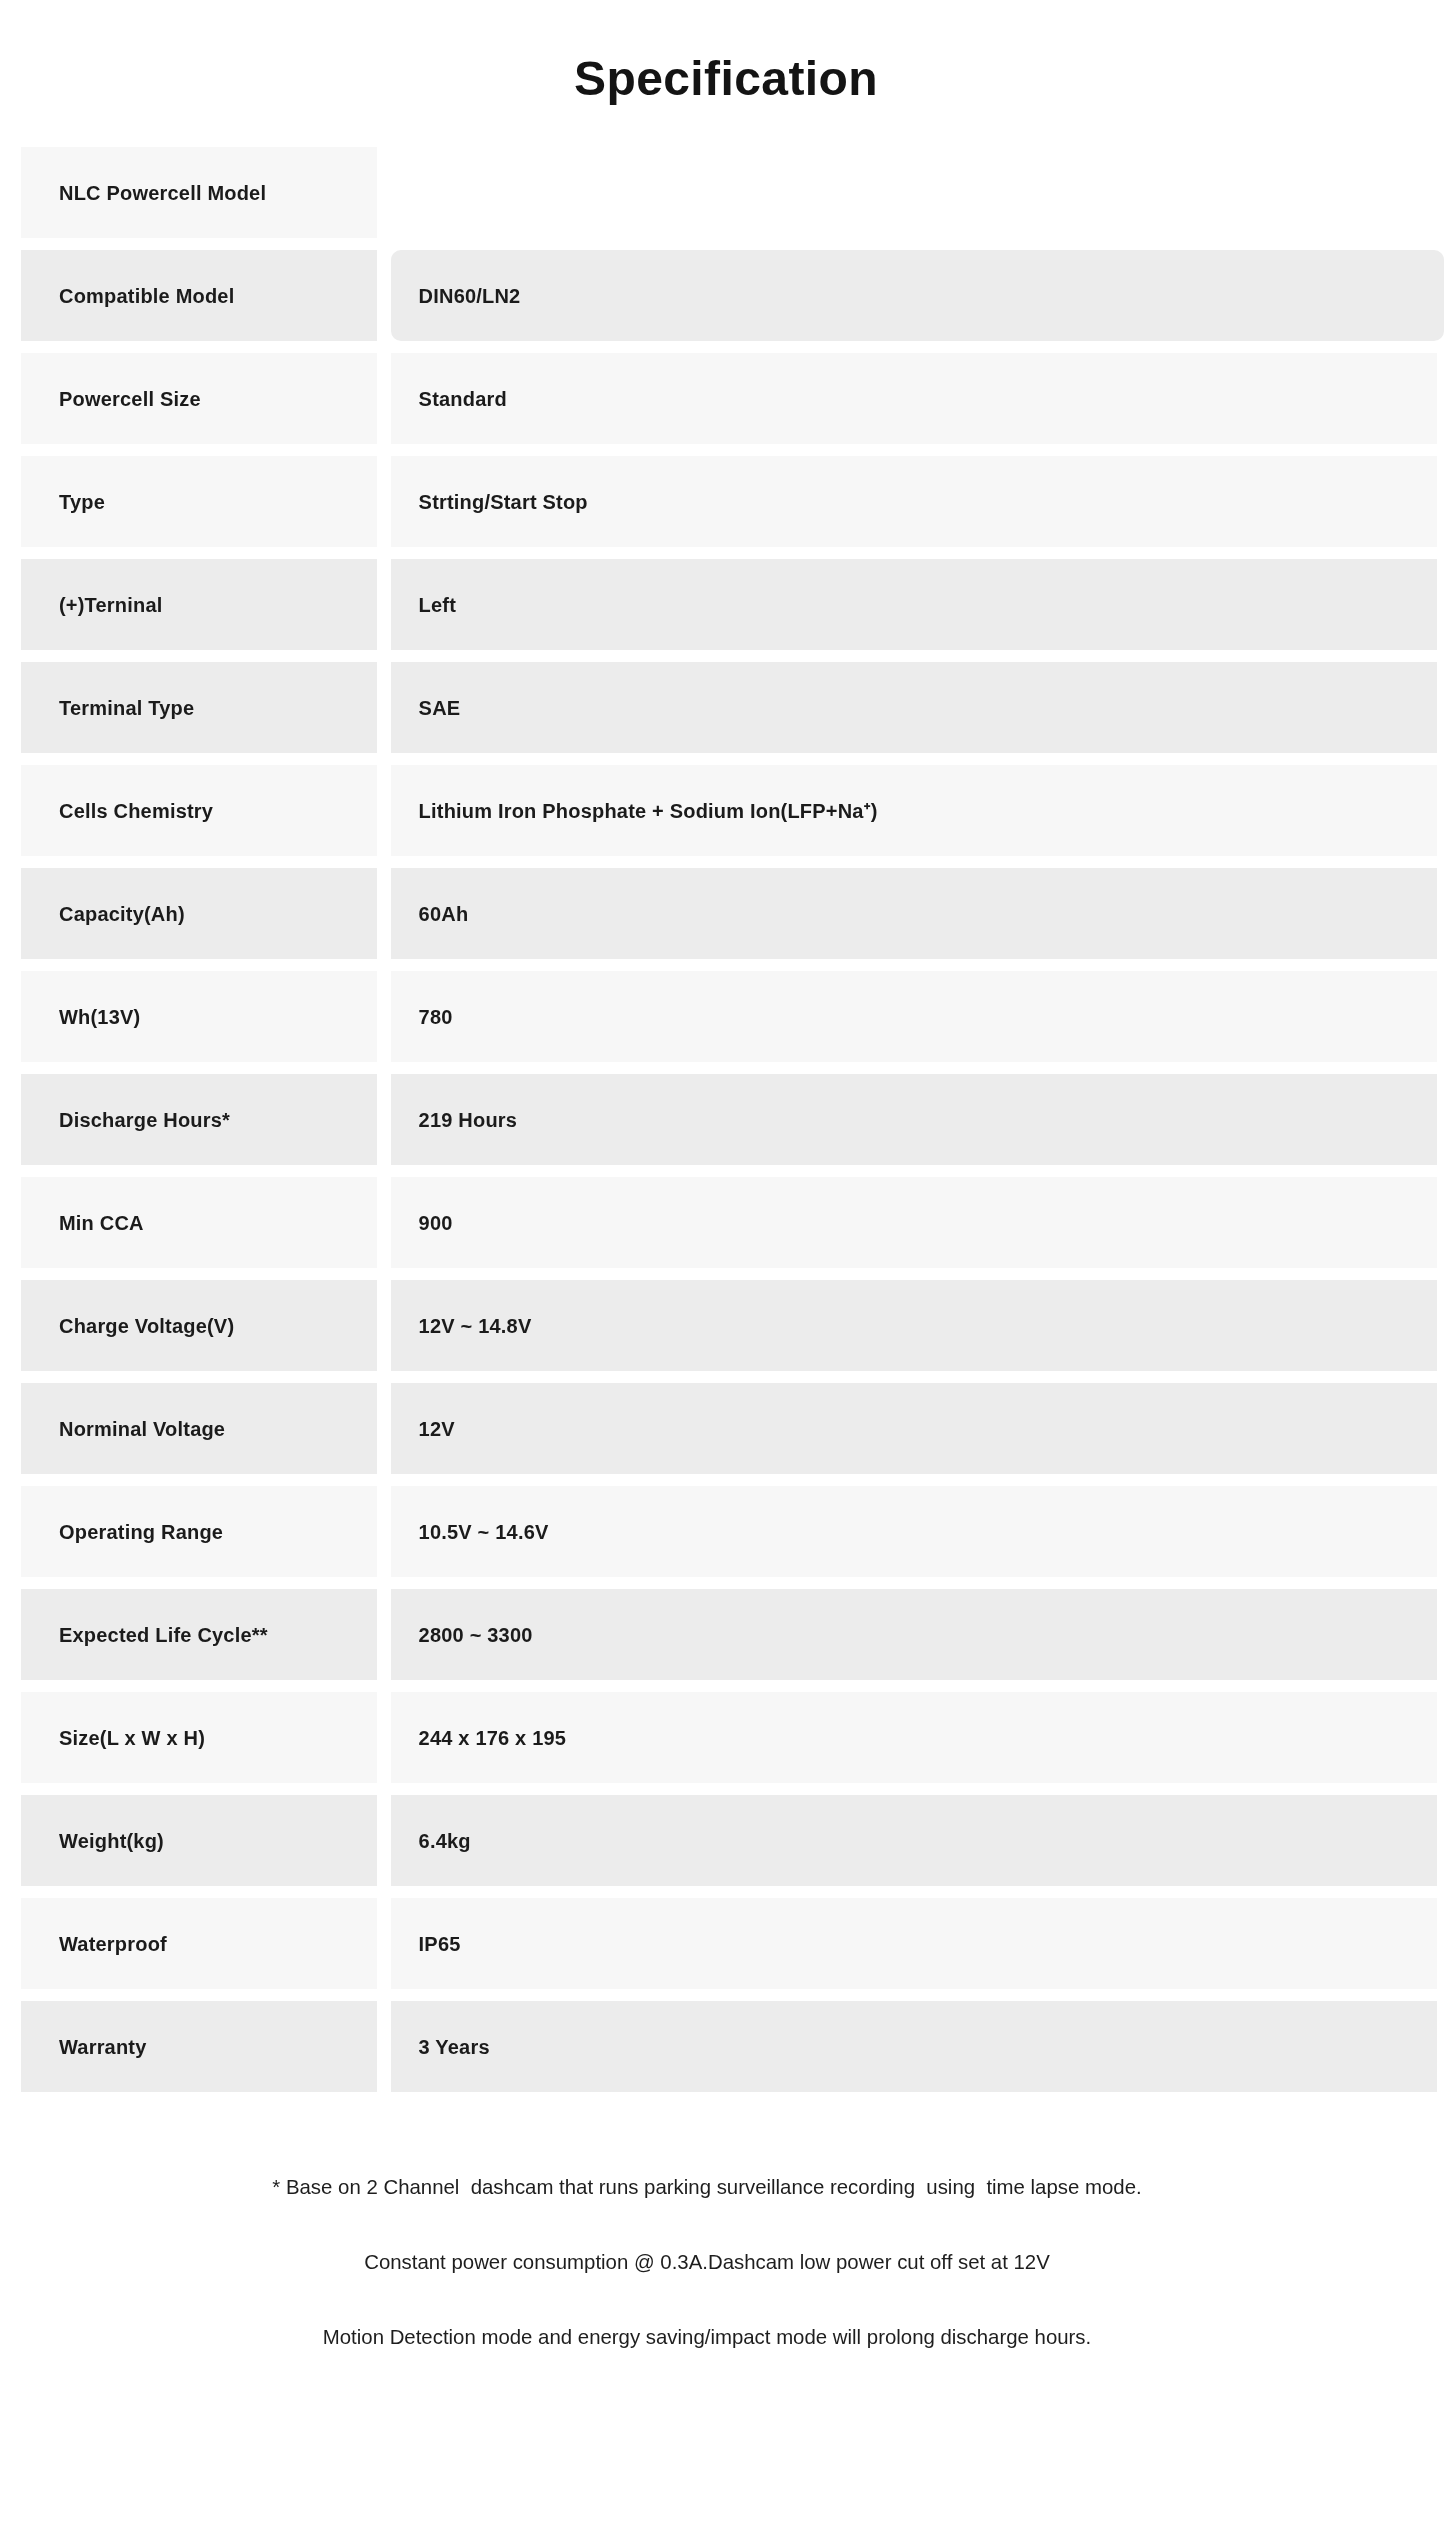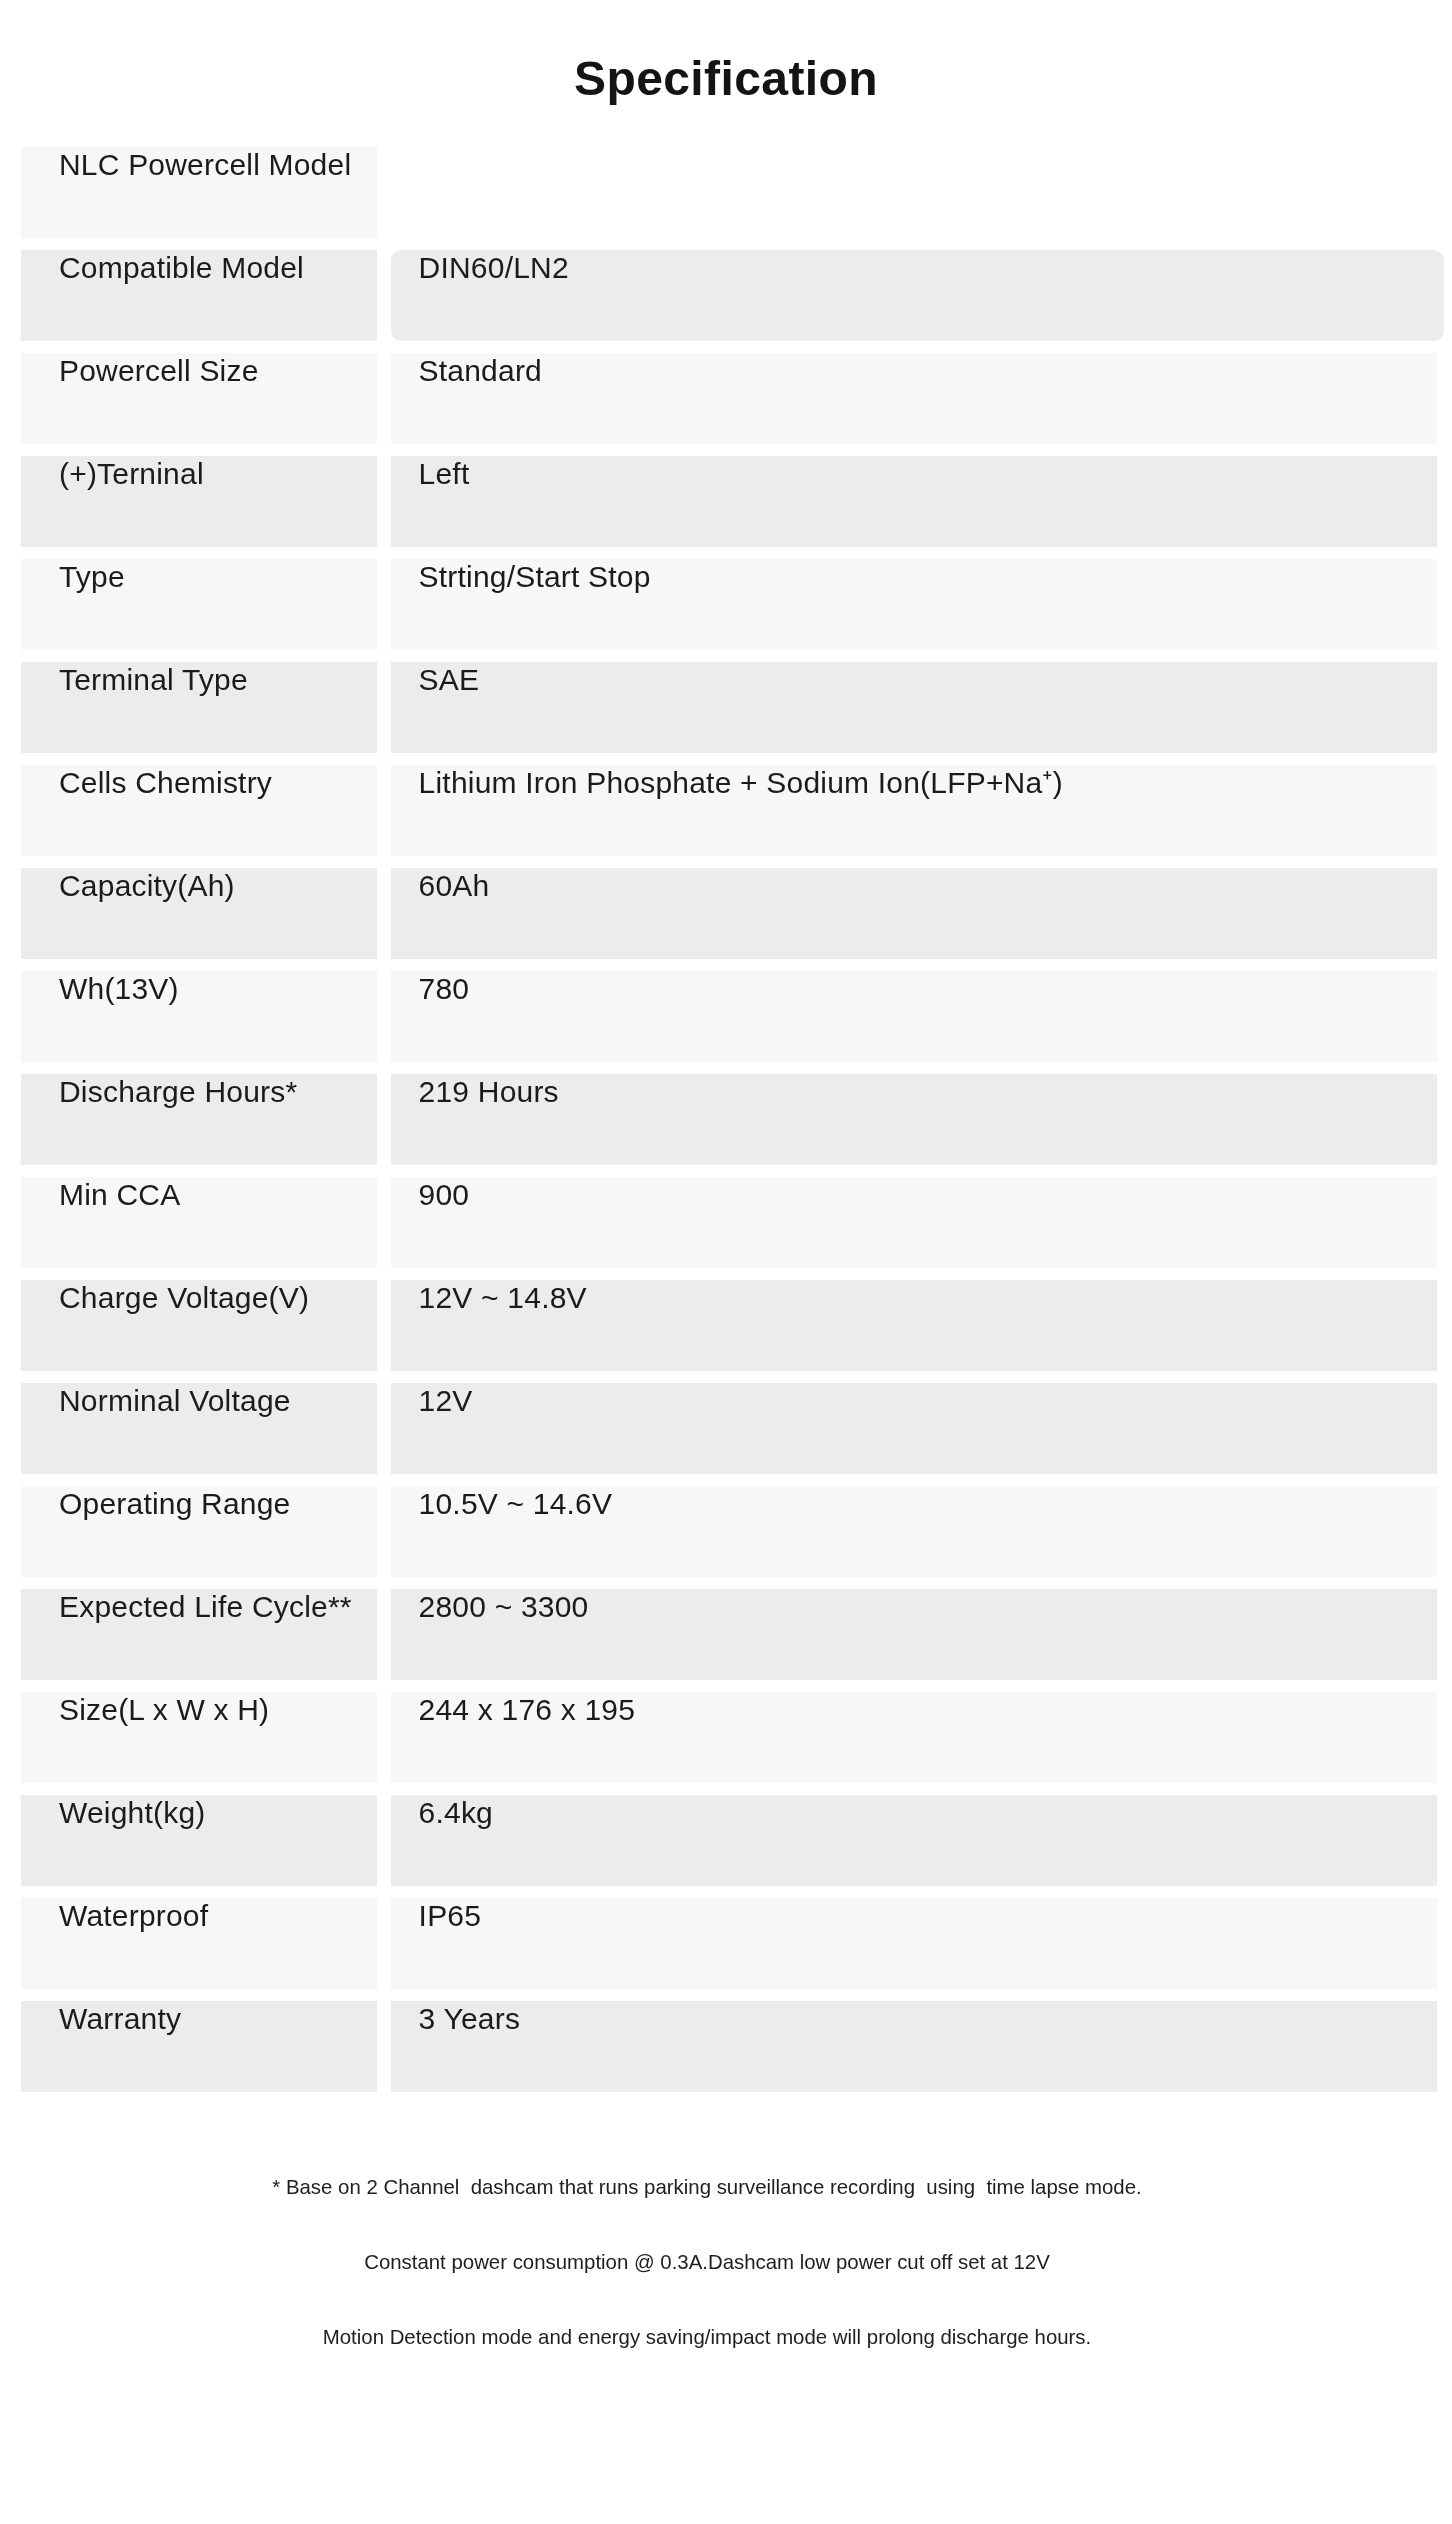--- a/index.html
+++ b/index.html
@@ -39,24 +39,25 @@
     flex-direction: column;
     gap: 12px;
   }
   .spec-row {
     display: flex;
     height: 91px;
   }
   .cell {
     box-sizing: border-box;
     display: flex;
-    align-items: flex-start;
-    font-size: 30px;
+    align-items: center;
+    font-size: 20px;
     line-height: 1.2;
     letter-spacing: 0.2px;
+    font-weight: bold;
   }
   .cell-label {
     width: 356px;
     margin-right: 13.6px;
     padding-left: 38px;
     flex: none;
   }
   .cell-value {
     flex: 1;
     padding-left: 28px;
@@ -102,34 +103,34 @@
       </div>
     </div>
       <div class="spec-row row-light">
       <div class="cell cell-label">
         <span>Powercell Size</span>
       </div>
       <div class="cell cell-value">
         <span>Standard</span>
       </div>
     </div>
+      <div class="spec-row row-light">
+      <div class="cell cell-label">
+        <span>Type</span>
+      </div>
+      <div class="cell cell-value">
+        <span>Strting/Start Stop</span>
+      </div>
+    </div>
       <div class="spec-row row-dark">
       <div class="cell cell-label">
         <span>(+)Terninal</span>
       </div>
       <div class="cell cell-value">
         <span>Left</span>
-      </div>
-    </div>
-      <div class="spec-row row-light">
-      <div class="cell cell-label">
-        <span>Type</span>
-      </div>
-      <div class="cell cell-value">
-        <span>Strting/Start Stop</span>
       </div>
     </div>
       <div class="spec-row row-dark">
       <div class="cell cell-label">
         <span>Terminal Type</span>
       </div>
       <div class="cell cell-value">
         <span>SAE</span>
       </div>
     </div>

